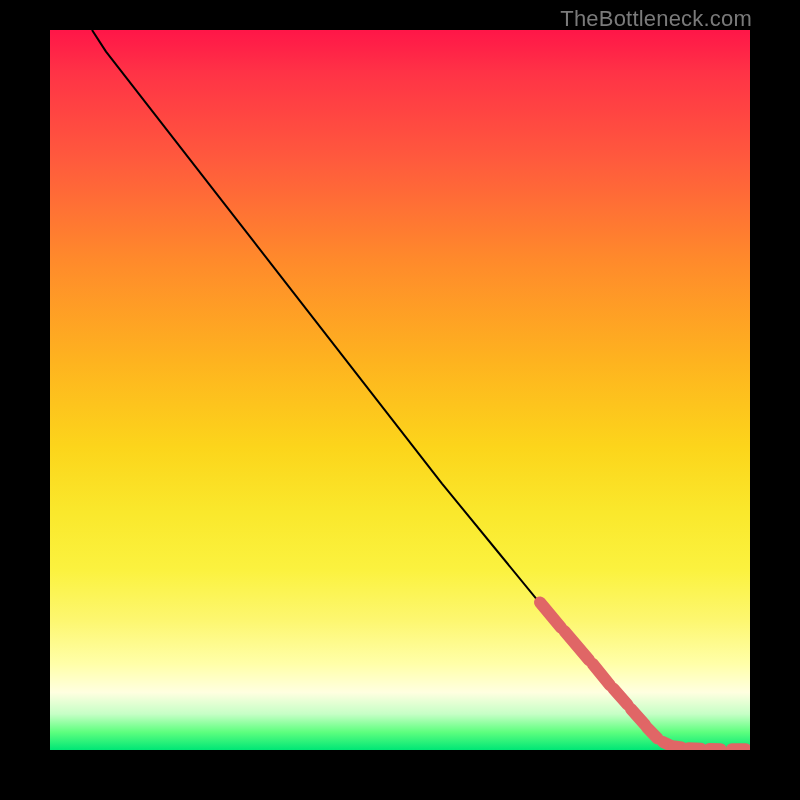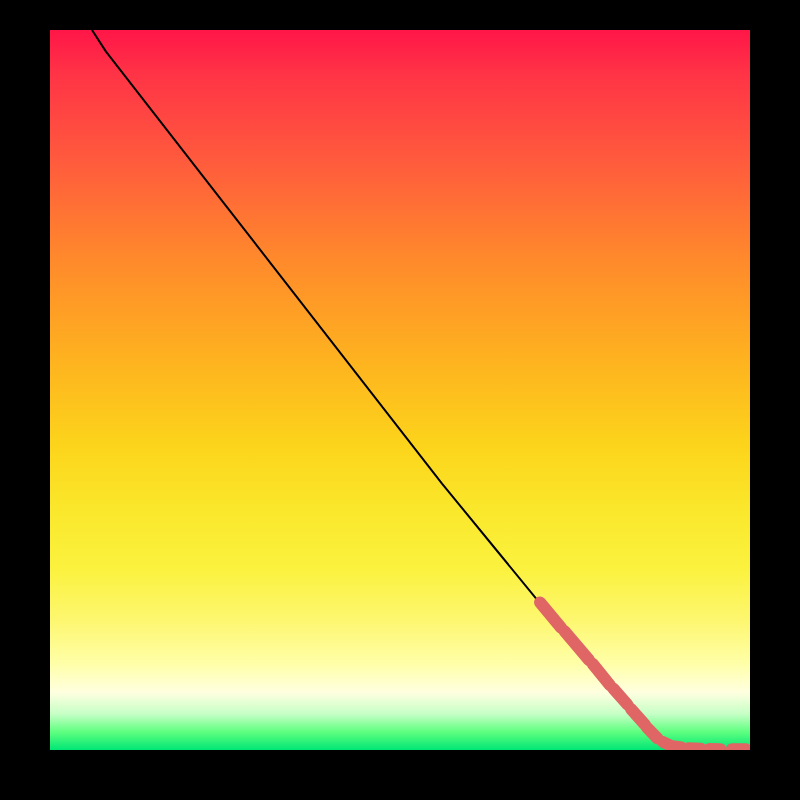--- a/index.html
+++ b/index.html
@@ -57,20 +57,21 @@
     font-size: 22px;
     font-weight: 500;
     letter-spacing: 0.2px;
     user-select: none;
   }
 </style>
 </head>
 <body>
 
 <div class="frame">
+  <div class="watermark">TheBottleneck.com</div>
   <div class="plot-area">
     <svg id="chart-svg" viewBox="0 0 700 720" preserveAspectRatio="none">
         <path d="M42.00 0.00 L56.00 21.60 L70.00 39.60 L84.00 57.60 L112.00 93.60 L168.00 165.60 L224.00 237.60 L280.00 309.60 L336.00 381.60 L392.00 453.60 L448.00 522.00 L504.00 590.40 L560.00 655.20 L602.00 703.44 L616.00 711.36 L630.00 715.68 L644.00 717.84 L658.00 718.56 L672.00 718.92 L686.00 719.28 L700.00 719.28" fill="none" stroke="#000" stroke-width="2" stroke-linejoin="round"></path>
         <path d="M490.00 572.40 L511.00 597.60" fill="none" stroke="#e06666" stroke-width="12" stroke-linecap="round"></path>
         <path d="M514.50 601.20 L539.00 630.00" fill="none" stroke="#e06666" stroke-width="12" stroke-linecap="round"></path>
         <path d="M542.50 633.60 L560.00 655.20" fill="none" stroke="#e06666" stroke-width="12" stroke-linecap="round"></path>
         <path d="M563.50 658.80 L577.50 674.64" fill="none" stroke="#e06666" stroke-width="12" stroke-linecap="round"></path>
         <path d="M581.00 678.96 L595.00 694.80" fill="none" stroke="#e06666" stroke-width="12" stroke-linecap="round"></path>
         <path d="M597.10 697.68 L607.60 708.48" fill="none" stroke="#e06666" stroke-width="12" stroke-linecap="round"></path>
         <path d="M613.20 712.08 L620.20 715.32" fill="none" stroke="#e06666" stroke-width="12" stroke-linecap="round"></path>

